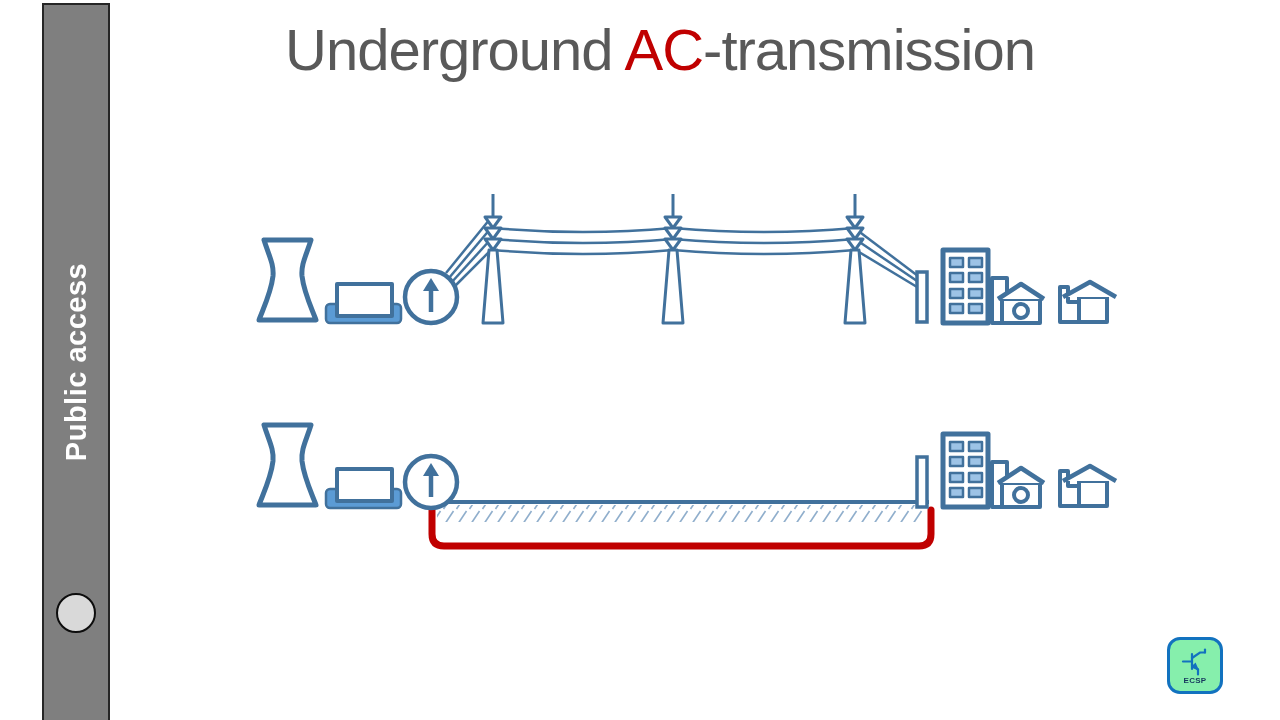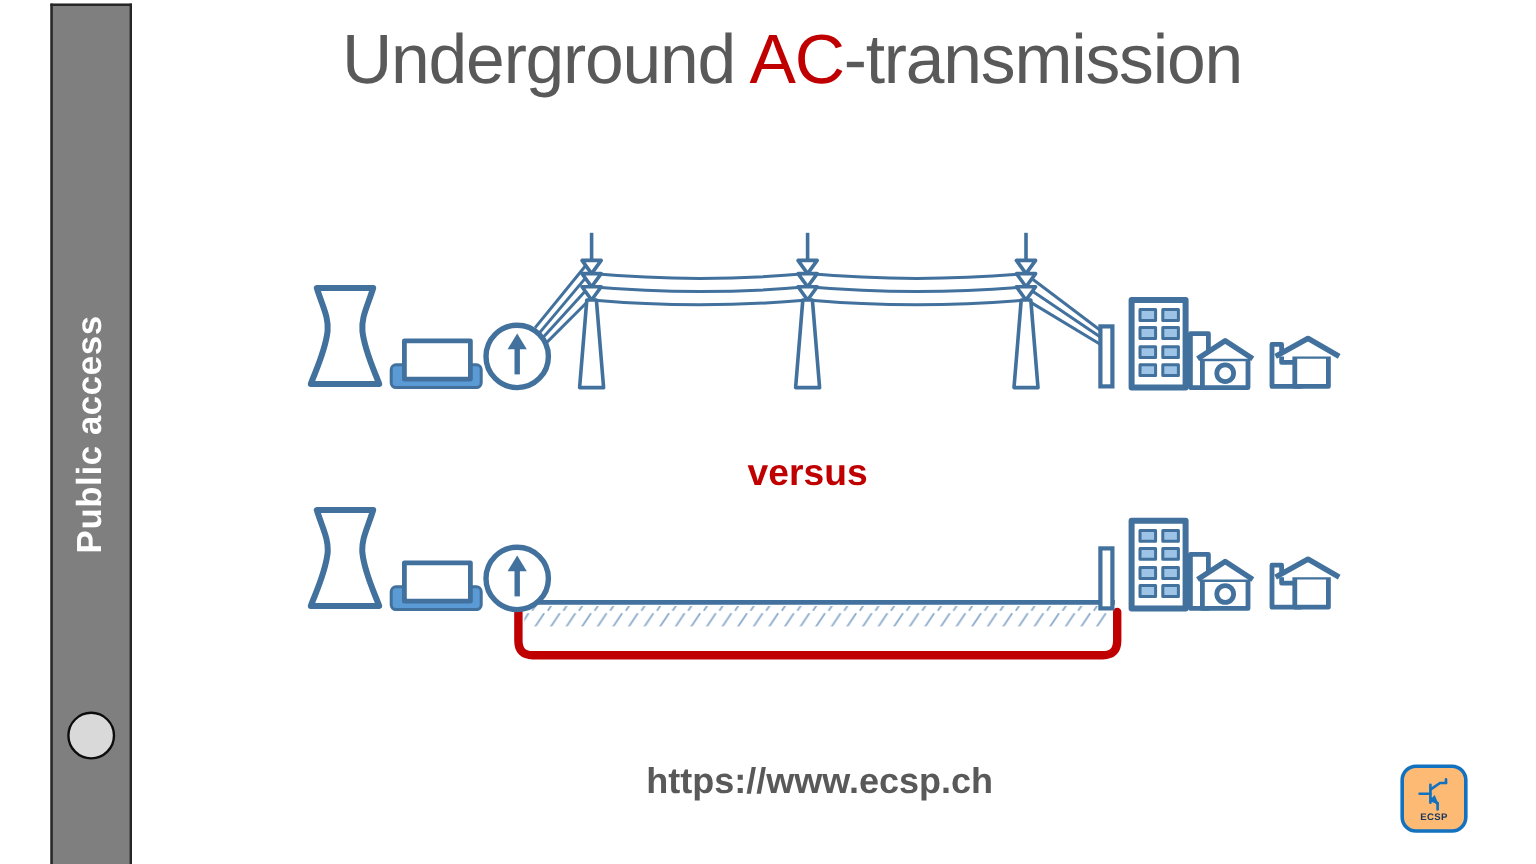--- a/index.html
+++ b/index.html
@@ -40,21 +40,21 @@
     position:absolute; left:66px; right:0; top:376px; text-align:center;
     font-size:31px; font-weight:bold; color:#C00000;
   }
   .url {
     position:absolute; left:86px; right:0; top:635px; text-align:center;
     font-size:30px; font-weight:bold; color:#595959;
   }
 
   .logo {
     position:absolute; left:1167px; top:637px; width:56px; height:57px;
-    box-sizing:border-box; background:#fdba74; border:3px solid #1272BF;
+    box-sizing:border-box; background:#86efac; border:3px solid #1272BF;
     border-radius:13px; display:flex; flex-direction:column;
     align-items:center; justify-content:center;
   }
   .logo-text {
     font-size:8px; font-weight:bold; color:#17375E; letter-spacing:0.3px;
     margin-top:-3px;
   }
 </style>
 </head>
 <body>
@@ -142,23 +142,21 @@
     <g fill="none">
       <line x1="433" y1="502" x2="929" y2="502" stroke="#41719C" stroke-width="4"></line>
       <rect x="437" y="505" width="486" height="17" fill="url(#hatch)" stroke="none"></rect>
       <path d="M 432,508 L 432,534 Q 432,546 444,546 L 919,546 Q 931,546 931,534 L 931,510" stroke="#C00000" stroke-width="7" stroke-linecap="round"></path>
       <use href="#pole" transform="translate(917,457)"></use>
       <use href="#city" transform="translate(0,184)"></use>
       <use href="#powerplant" transform="translate(0,185)"></use>
     </g>
   </svg>
 
-  <div class="versus">versus</div>
 
-  <div class="url">https://www.ecsp.ch</div>
 
   <div class="logo">
     <svg width="34" height="32" viewBox="0 0 34 32">
       <g stroke="#1272BF" stroke-width="2.2" fill="none" stroke-linecap="round">
         <line x1="14" y1="7" x2="14" y2="22"></line>
         <line x1="5" y1="14.5" x2="14" y2="14.5"></line>
         <polyline points="14,11 22,5.5 27,5.5"></polyline>
         <line x1="27" y1="5.5" x2="27" y2="2.5"></line>
         <line x1="14" y1="18" x2="20" y2="22.5"></line>
         <line x1="20" y1="22.5" x2="20" y2="27.5"></line>

